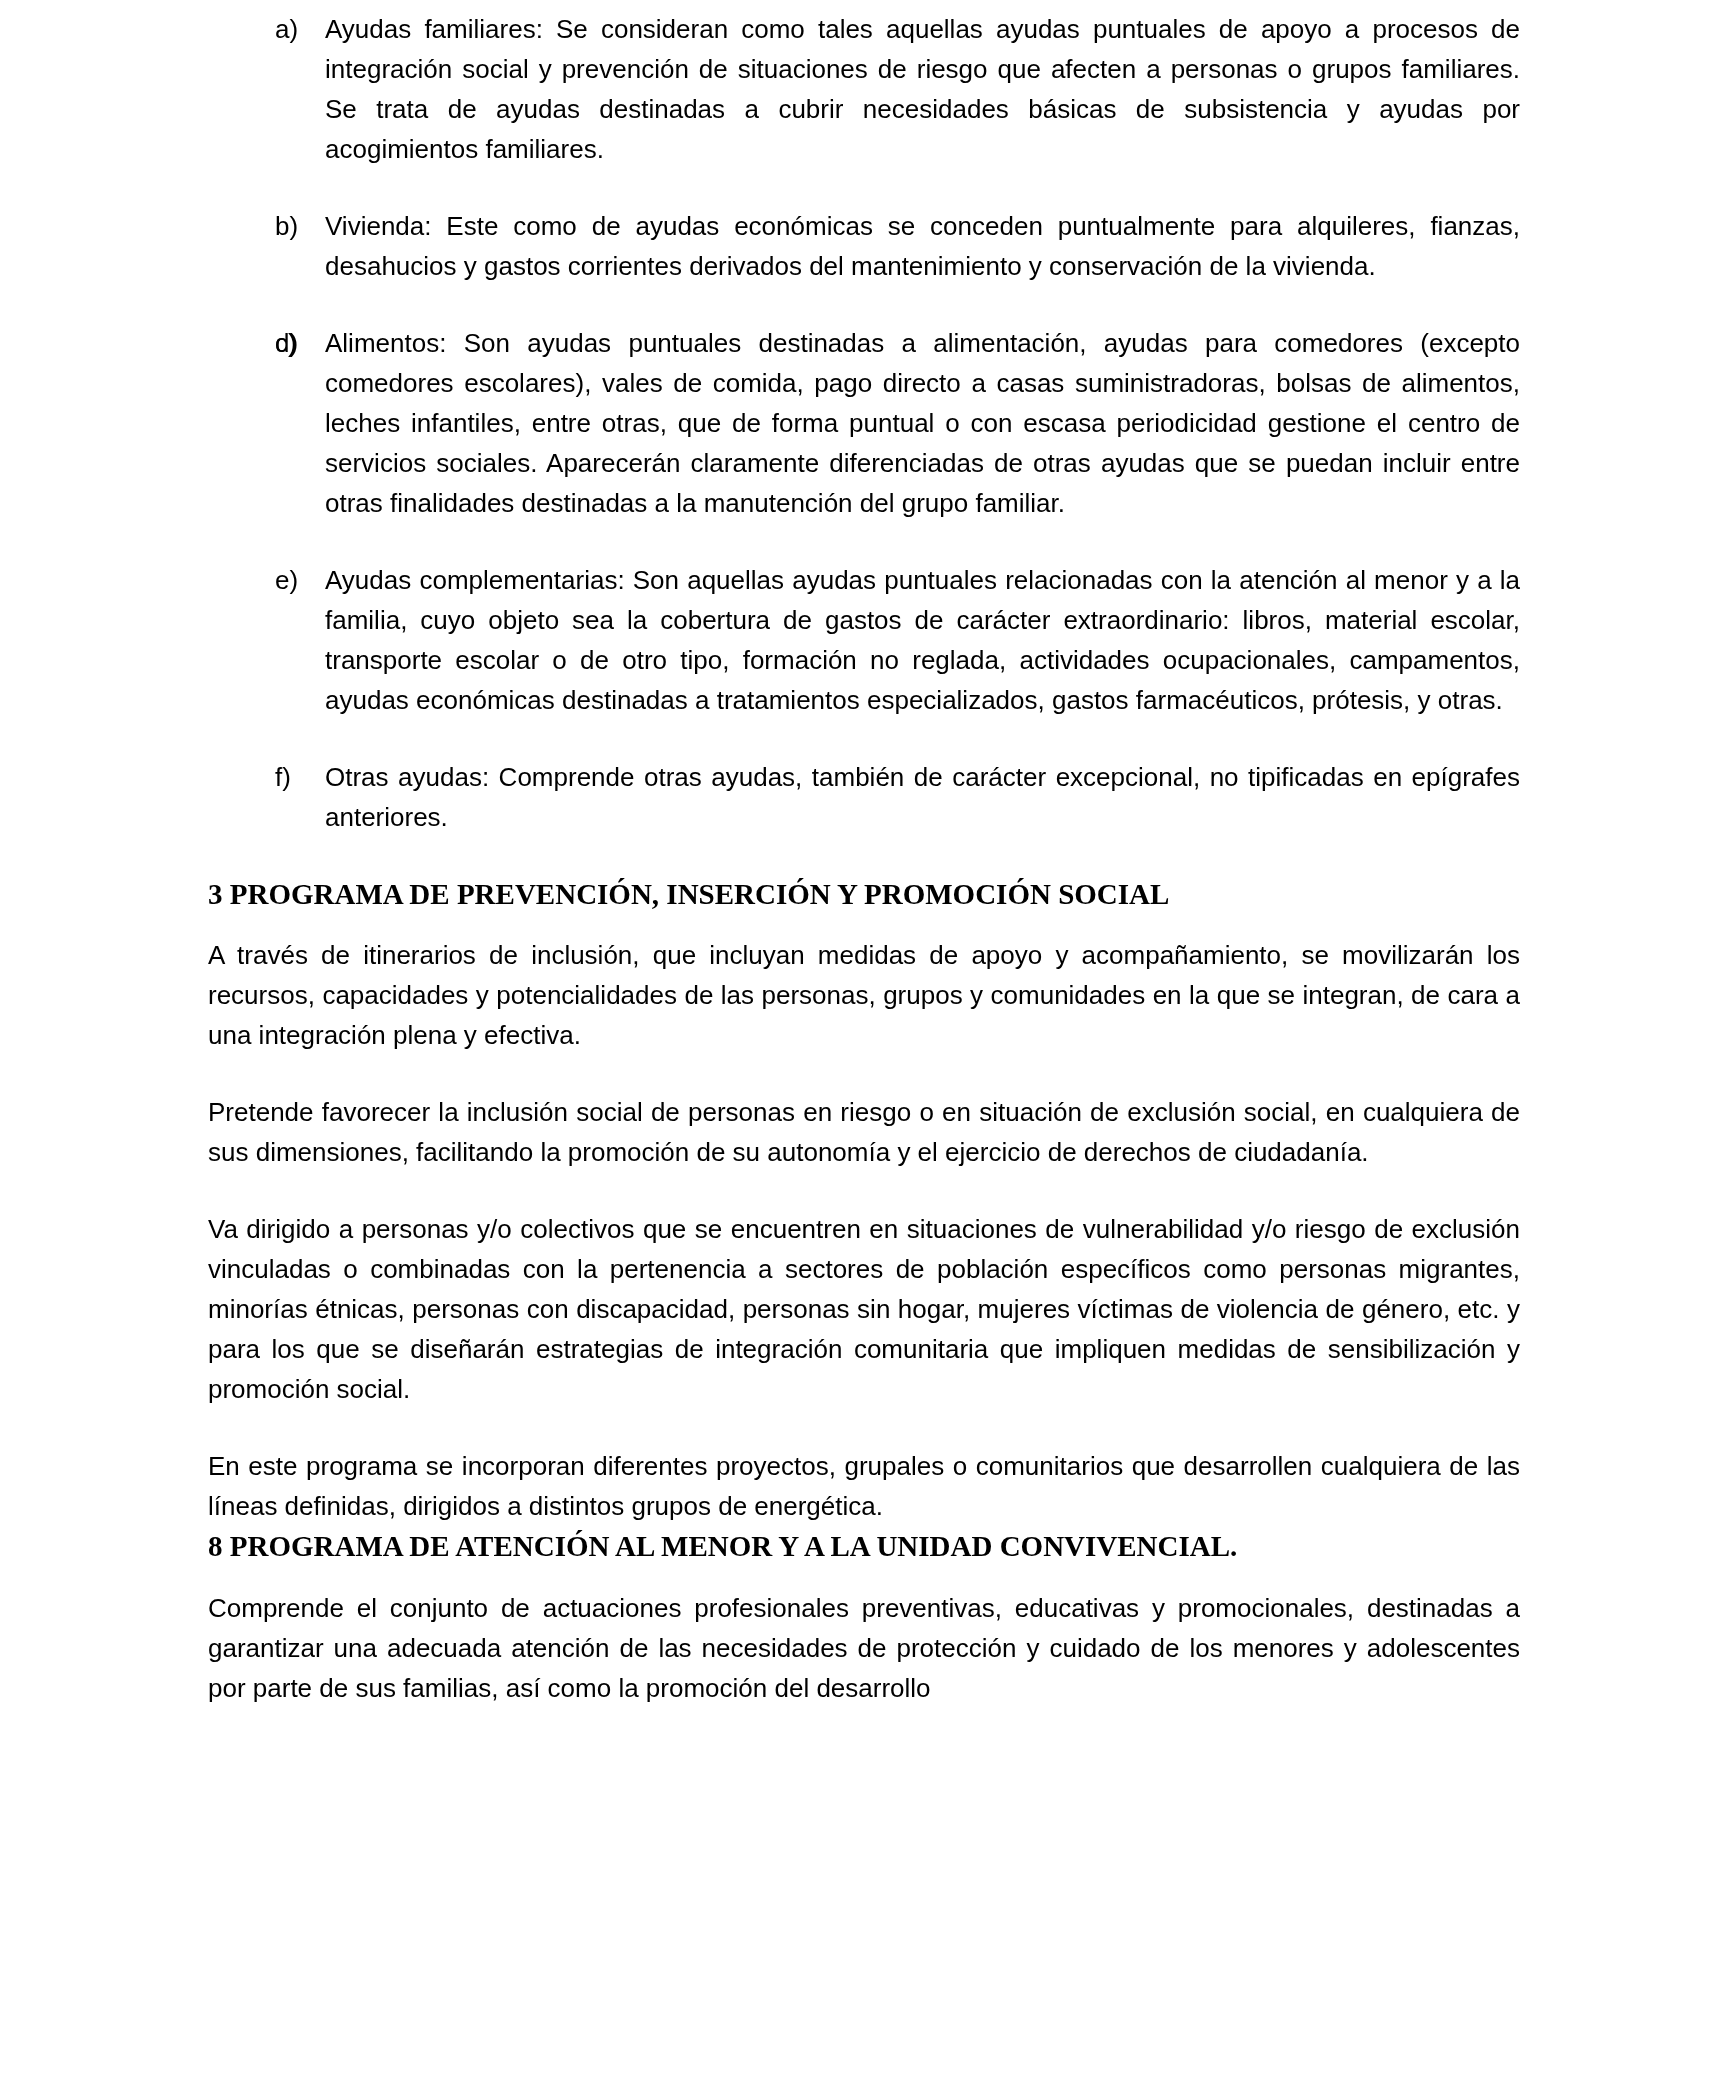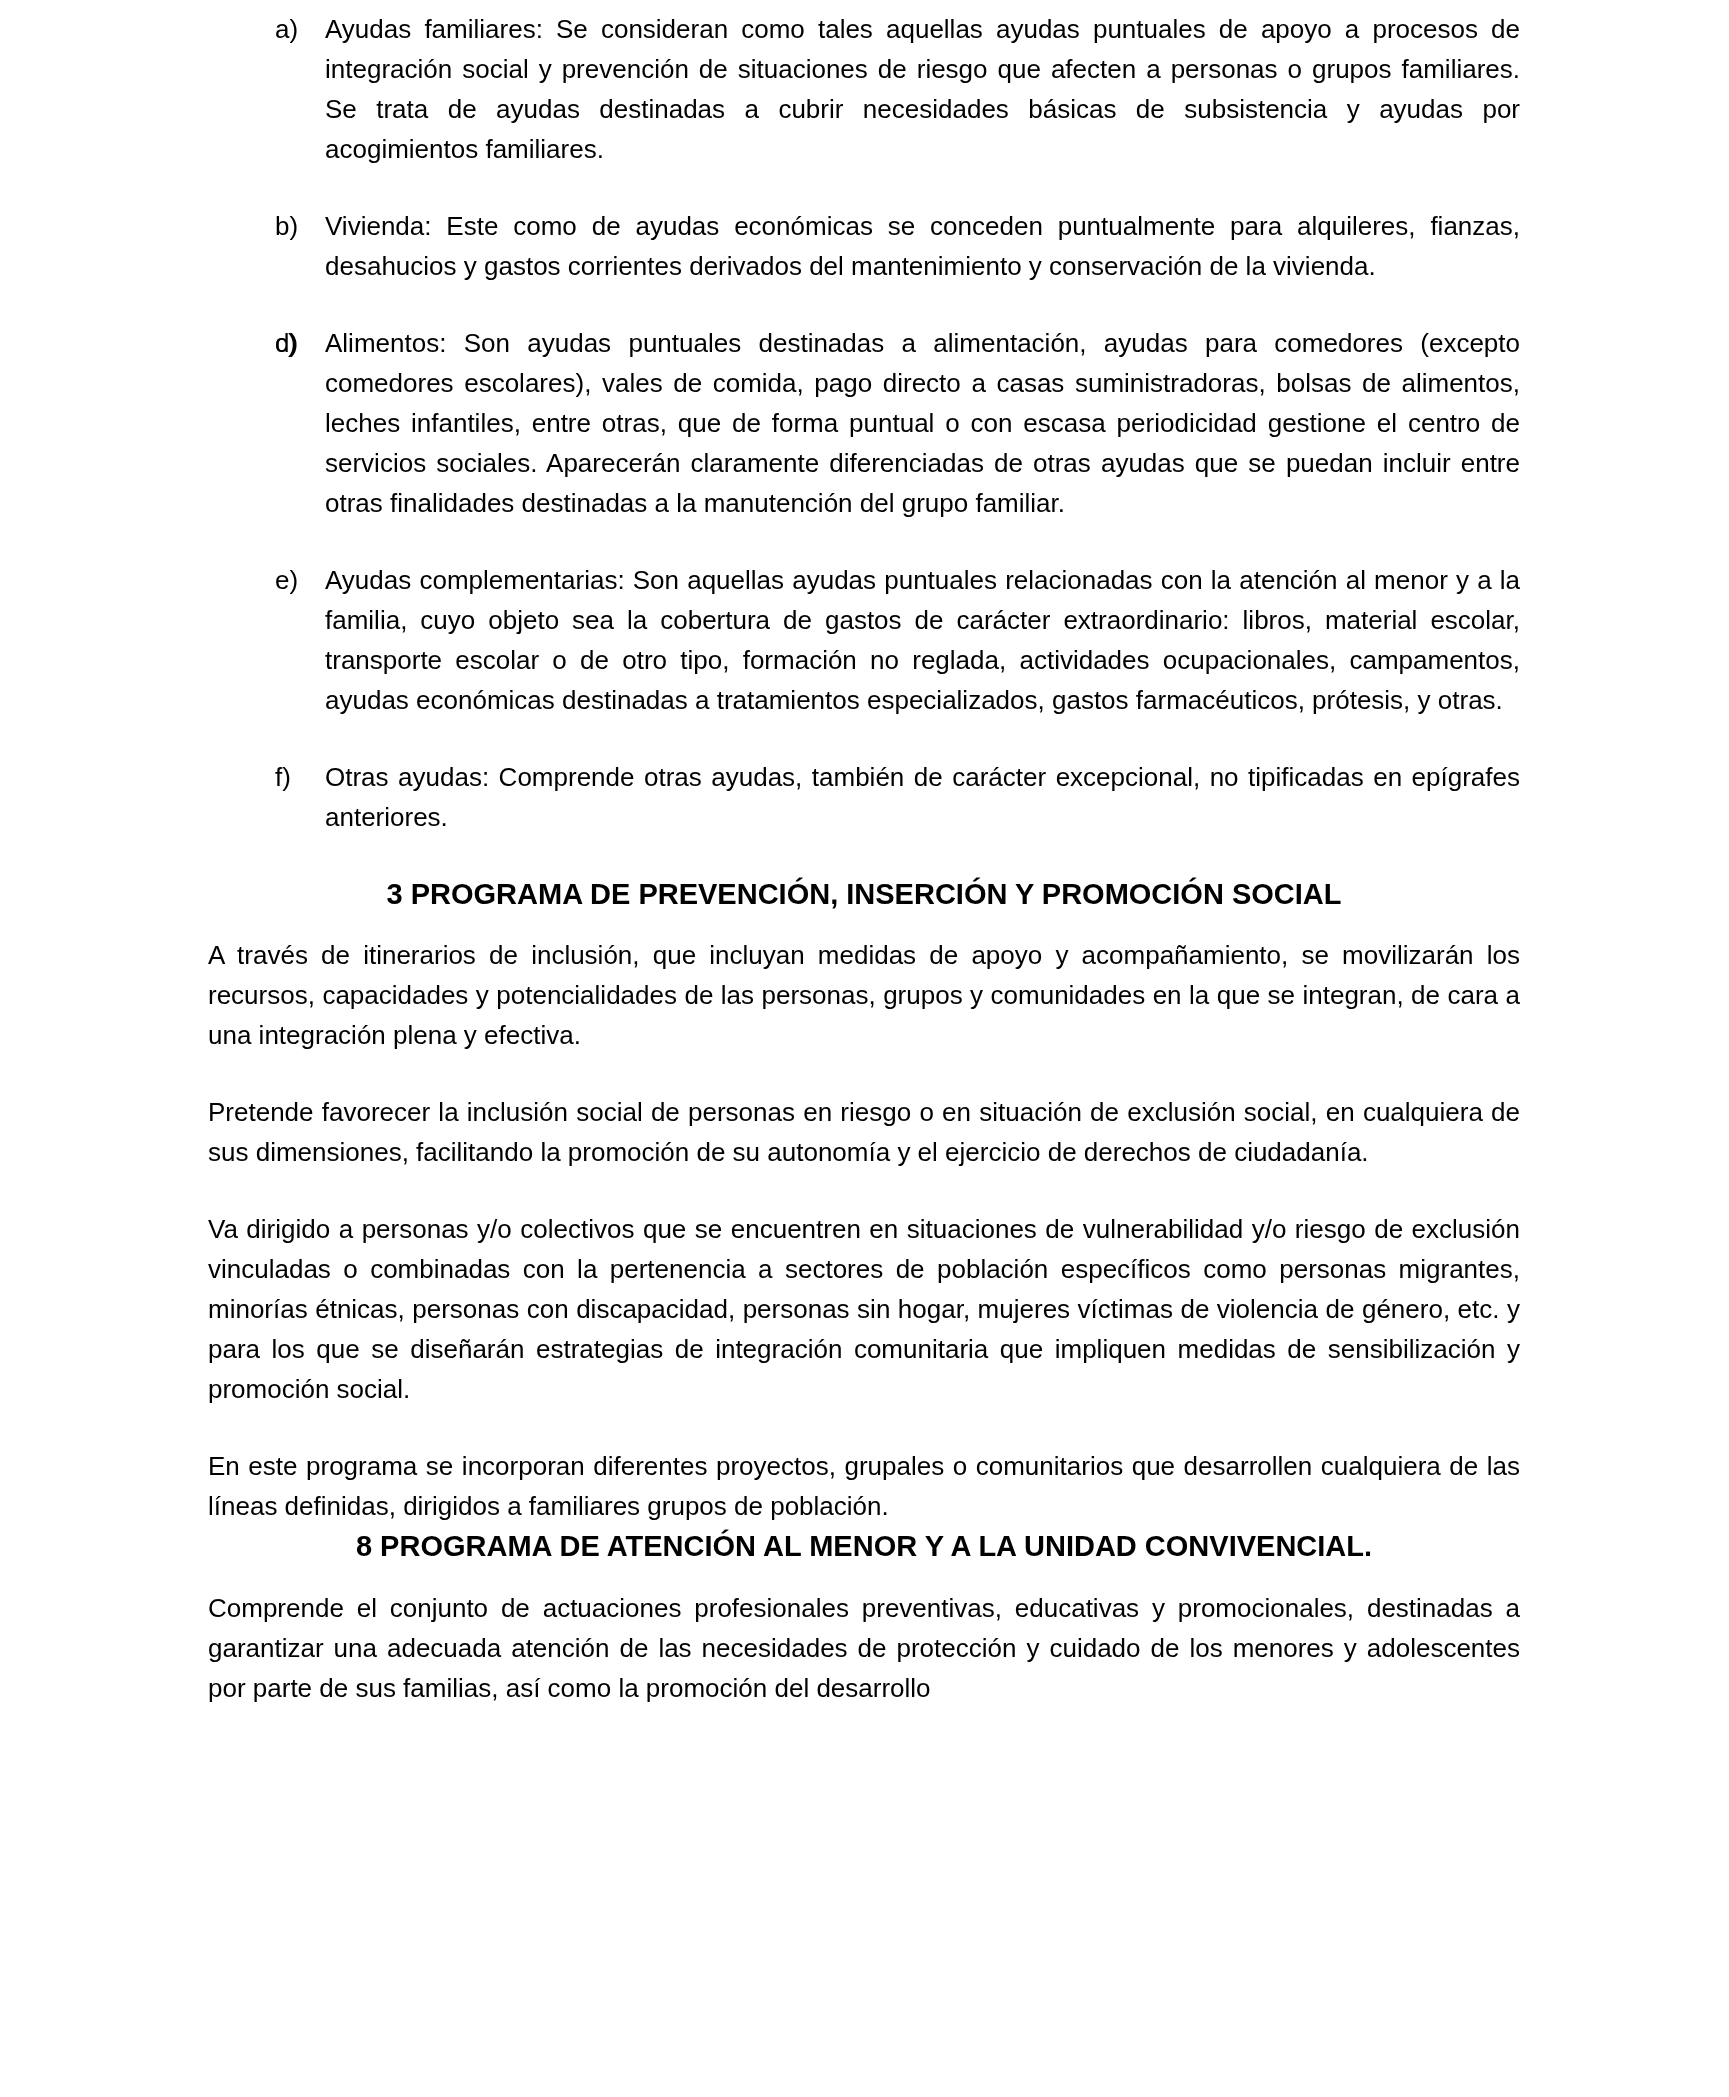--- a/index.html
+++ b/index.html
@@ -48,21 +48,22 @@
     text-align: justify;
   }
   p.body-par:last-child {
     margin-bottom: 0;
   }
   h2.section-heading {
     font-size: 29px;
     line-height: 41px;
     font-weight: 700;
     margin: 0 0 20.4px 0;
-    text-align: center;
+    text-align: left;
+    font-family: Liberation Serif, serif;
   }
 </style>
 </head>
 <body>
 
 <div class="page">
 
   <ol class="alpha-list">
     <li>
       <span class="li-marker">a)</span>
@@ -87,21 +88,21 @@
       <span class="li-marker">f)</span>
       <span>Otras ayudas: Comprende otras ayudas, también de carácter excepcional, no tipificadas en epígrafes anteriores.</span>
     </li>
   </ol>
 
   <section>
     <h2 class="section-heading">3 PROGRAMA DE PREVENCIÓN, INSERCIÓN Y PROMOCIÓN SOCIAL</h2>
     <p class="body-par">A través de itinerarios de inclusión, que incluyan medidas de apoyo y acompañamiento, se movilizarán los recursos, capacidades y potencialidades de las personas, grupos y comunidades en la que se integran, de cara a una integración plena y efectiva.</p>
     <p class="body-par">Pretende favorecer la inclusión social de personas en riesgo o en situación de exclusión social, en cualquiera de sus dimensiones, facilitando la promoción de su autonomía y el ejercicio de derechos de ciudadanía.</p>
     <p class="body-par">Va dirigido a personas y/o colectivos que se encuentren en situaciones de vulnerabilidad y/o riesgo de exclusión vinculadas o combinadas con la pertenencia a sectores de población específicos como personas migrantes, minorías étnicas, personas con discapacidad, personas sin hogar, mujeres víctimas de violencia de género, etc. y para los que se diseñarán estrategias de integración comunitaria que impliquen medidas de sensibilización y promoción social.</p>
-    <p class="body-par">En este programa se incorporan diferentes proyectos, grupales o comunitarios que desarrollen cualquiera de las líneas definidas, dirigidos a familiares grupos de población.</p>
+    <p class="body-par">En este programa se incorporan diferentes proyectos, grupales o comunitarios que desarrollen cualquiera de las líneas definidas, dirigidos a distintos grupos de energética.</p>
   </section>
 
   <section>
     <h2 class="section-heading">8 PROGRAMA DE ATENCIÓN AL MENOR Y A LA UNIDAD CONVIVENCIAL.</h2>
     <p class="body-par">Comprende el conjunto de actuaciones profesionales preventivas, educativas y promocionales, destinadas a garantizar una adecuada atención de las necesidades de protección y cuidado de los menores y adolescentes por parte de sus familias, así como la promoción del desarrollo</p>
   </section>
 
 </div>
 
 

